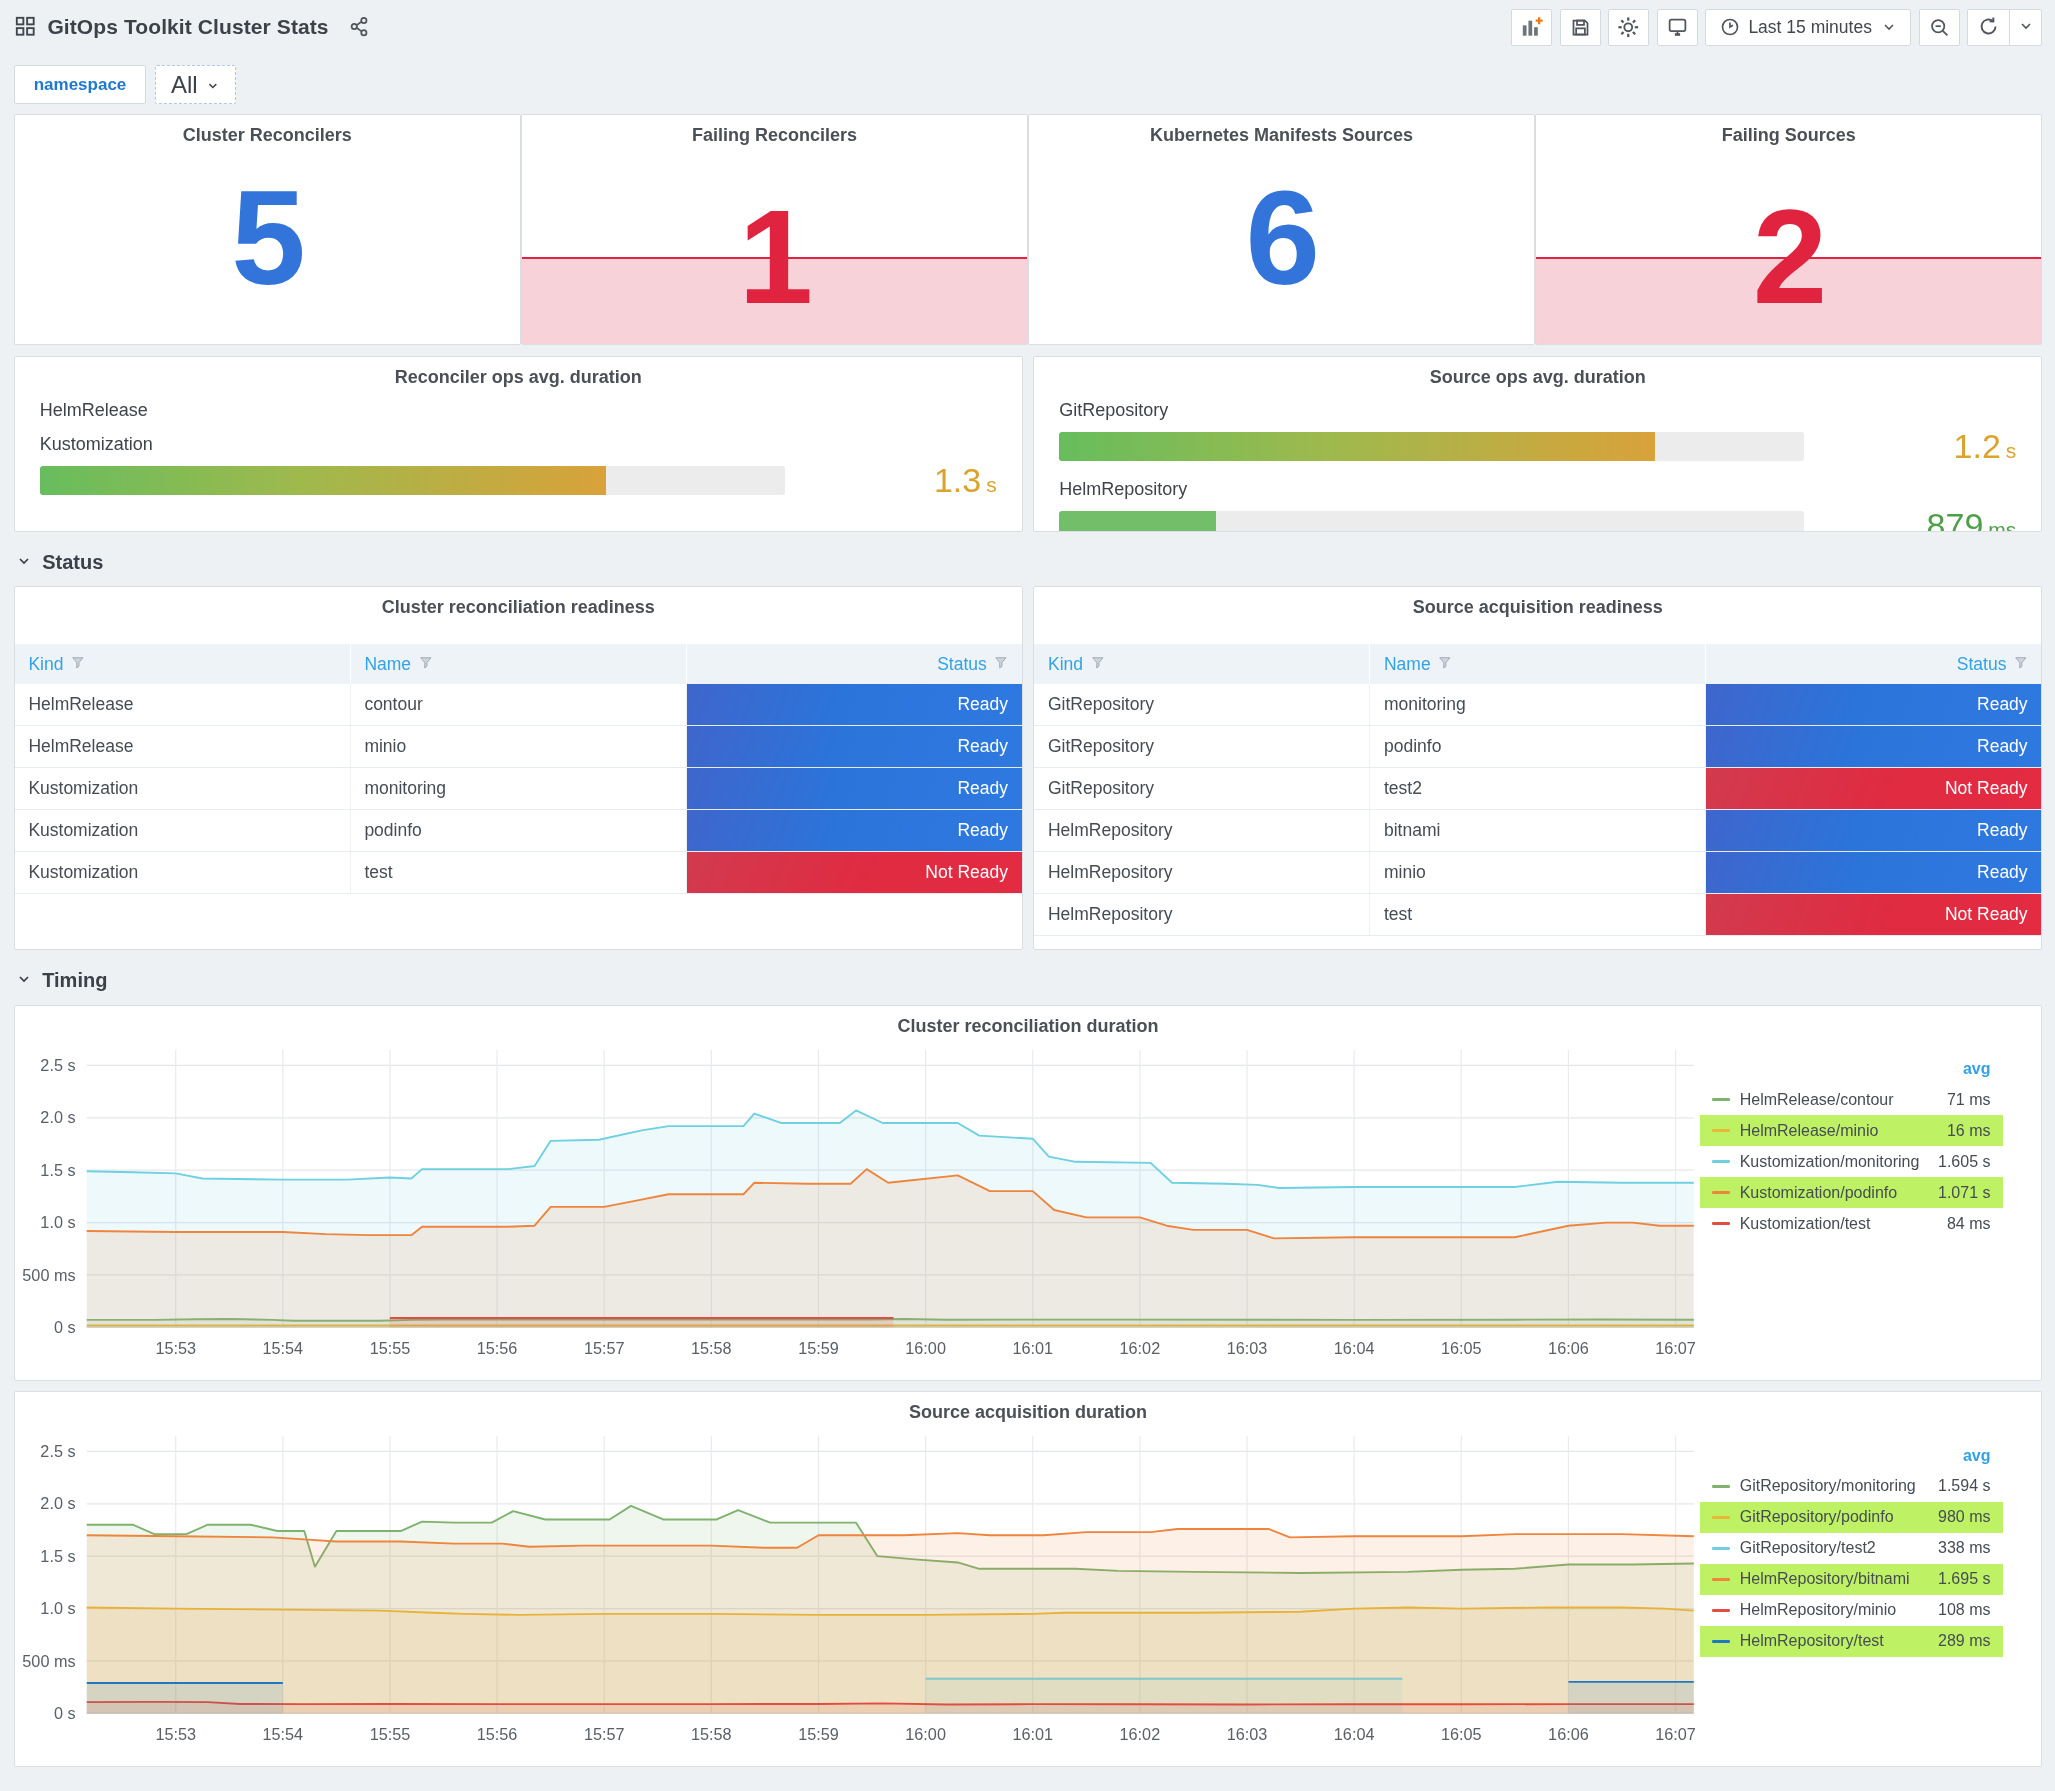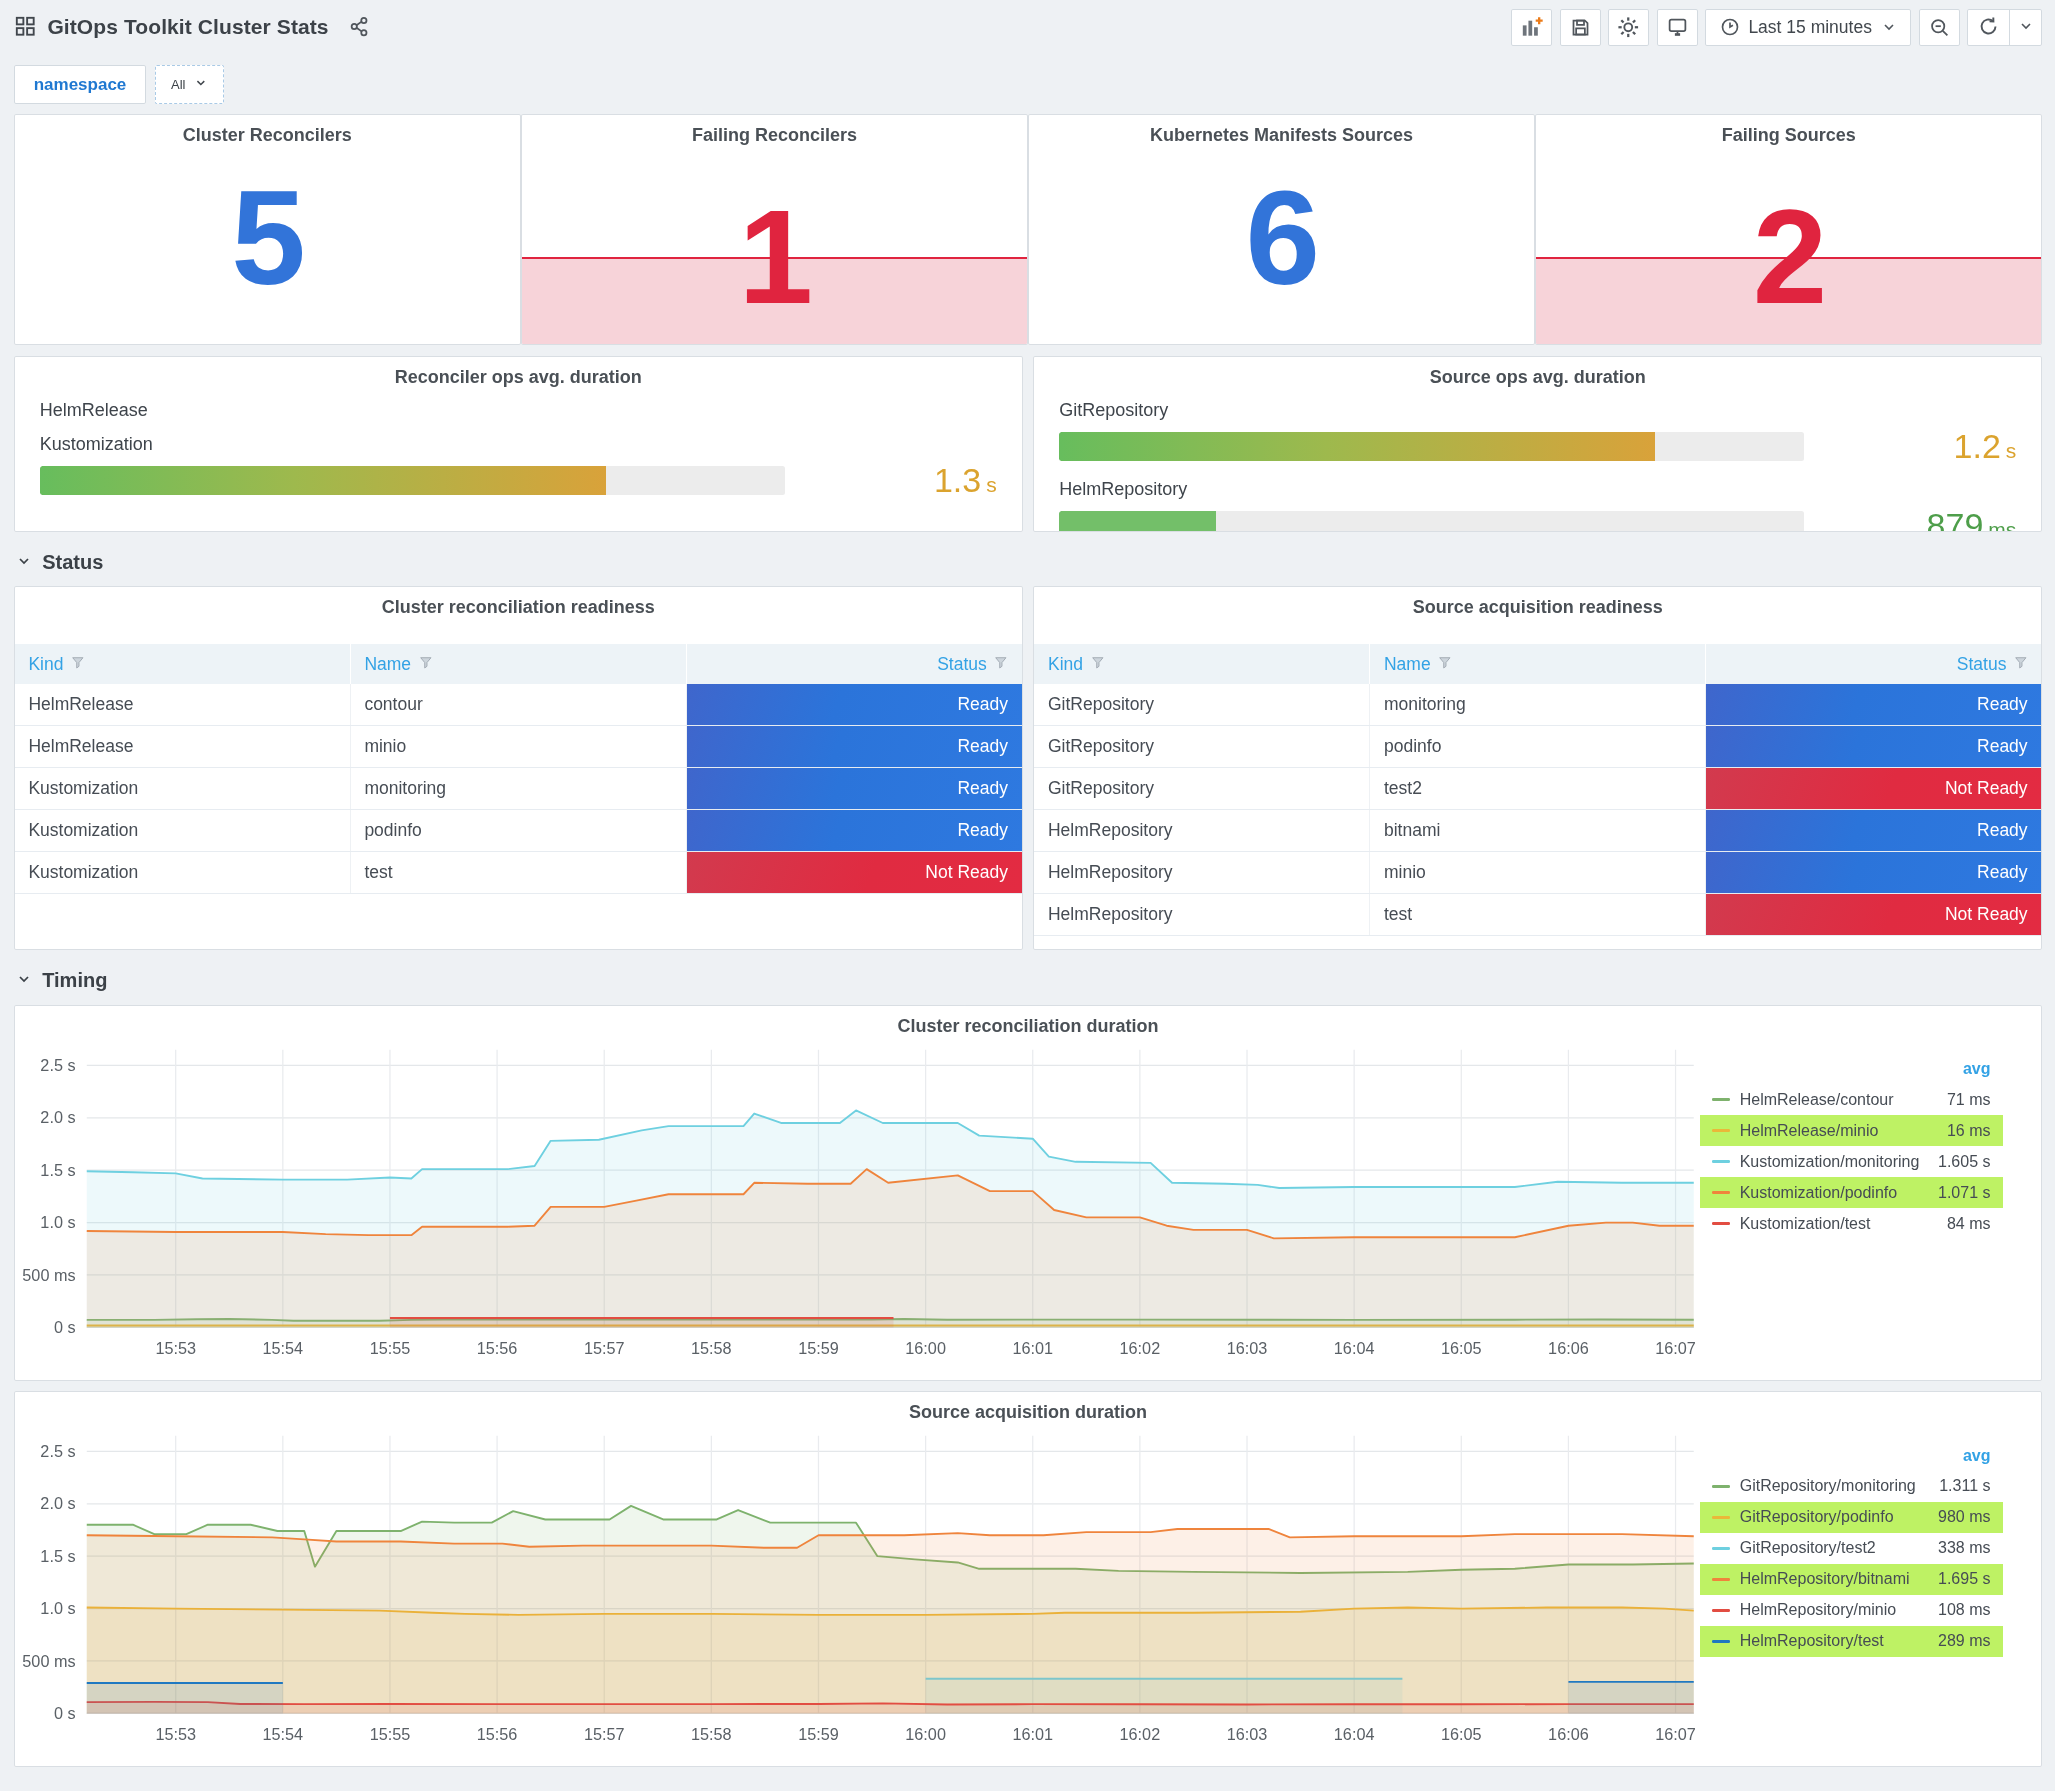--- a/index.html
+++ b/index.html
@@ -16,21 +16,21 @@
   .btn svg { display:block; }
   .timepicker { padding:0 13.7px; gap:8.7px; font-size:17.5px; color:#41474d; font-weight:500; }
   .split { display:flex; height:37px; border:0.6px solid #d3dae0; border-radius:1.9px; background:#fff; }
   .split > div { display:flex; align-items:center; justify-content:center; }
   .split .seg-a { width:41px; }
   .split .seg-b { width:32px; border-left:0.6px solid #d3dae0; }
 
   
   .var-row { margin:16px 0 3.7px; display:flex; gap:8.7px; }
   .var-label { background:#fff; border:0.6px solid #d3dae0; border-radius:1.9px; height:39px; display:flex; align-items:center; padding:0 19px; color:#1f78d1; font-weight:700; font-size:17px; cursor:pointer; }
-  .var-value { background:#fff; border:0.6px dashed #a9cae6; border-radius:1.9px; height:39px; display:flex; align-items:center; gap:8.7px; padding:0 15px; color:#3c4248; font-size:13px; cursor:pointer; }
+  .var-value { background:#fff; border:0.6px dashed #a9cae6; border-radius:1.9px; height:39px; display:flex; align-items:center; gap:8.7px; padding:0 15px; color:#3c4248; font-size:24px; cursor:pointer; }
 
   
   .panel { background:#fff; border:0.6px solid #d9dee3; border-radius:1.9px; position:relative; overflow:hidden; }
   .panel-title { text-align:center; font-size:18px; font-weight:600; color:#4a5056; padding-top:10px; cursor:pointer; }
 
   
   .row-stats { display:flex; gap:0; margin-top:10px; height:231px; }
   .stat-panel { flex:1; }
   .stat-value { position:absolute; left:0; right:0; text-align:center; font-weight:700; font-size:134px; letter-spacing:-2.5px; line-height:1; z-index:3; }
   .stat-ok .stat-value { color:#3274d9; top:50%; transform:translateY(-44%); }
@@ -546,21 +546,21 @@
             <polygon points="115.0,416.3 429.2,416.3 429.2,465 115.0,465" fill="#1F78C1" fill-opacity="0.12"></polygon>
             <polyline points="115.0,416.3 429.2,416.3" fill="none" stroke="#1F78C1" stroke-width="3" stroke-linejoin="round"></polyline>
             <polygon points="2489.2,414.6 2690.0,414.6 2690.0,465 2489.2,465" fill="#1F78C1" fill-opacity="0.12"></polygon>
             <polyline points="2489.2,414.6 2690.0,414.6" fill="none" stroke="#1F78C1" stroke-width="3" stroke-linejoin="round"></polyline>
           </svg></div>
       <div class="legend">
           <div class="legend-head">avg</div>
           <div class="legend-row">
             <span class="swatch" style="background:#7EB26D"></span>
             <span class="legend-name">GitRepository/monitoring</span>
-            <span class="legend-val">1.311 s</span>
+            <span class="legend-val">1.594 s</span>
           </div>
           <div class="legend-row alt">
             <span class="swatch" style="background:#EAB839"></span>
             <span class="legend-name">GitRepository/podinfo</span>
             <span class="legend-val">980 ms</span>
           </div>
           <div class="legend-row">
             <span class="swatch" style="background:#6ED0E0"></span>
             <span class="legend-name">GitRepository/test2</span>
             <span class="legend-val">338 ms</span>

